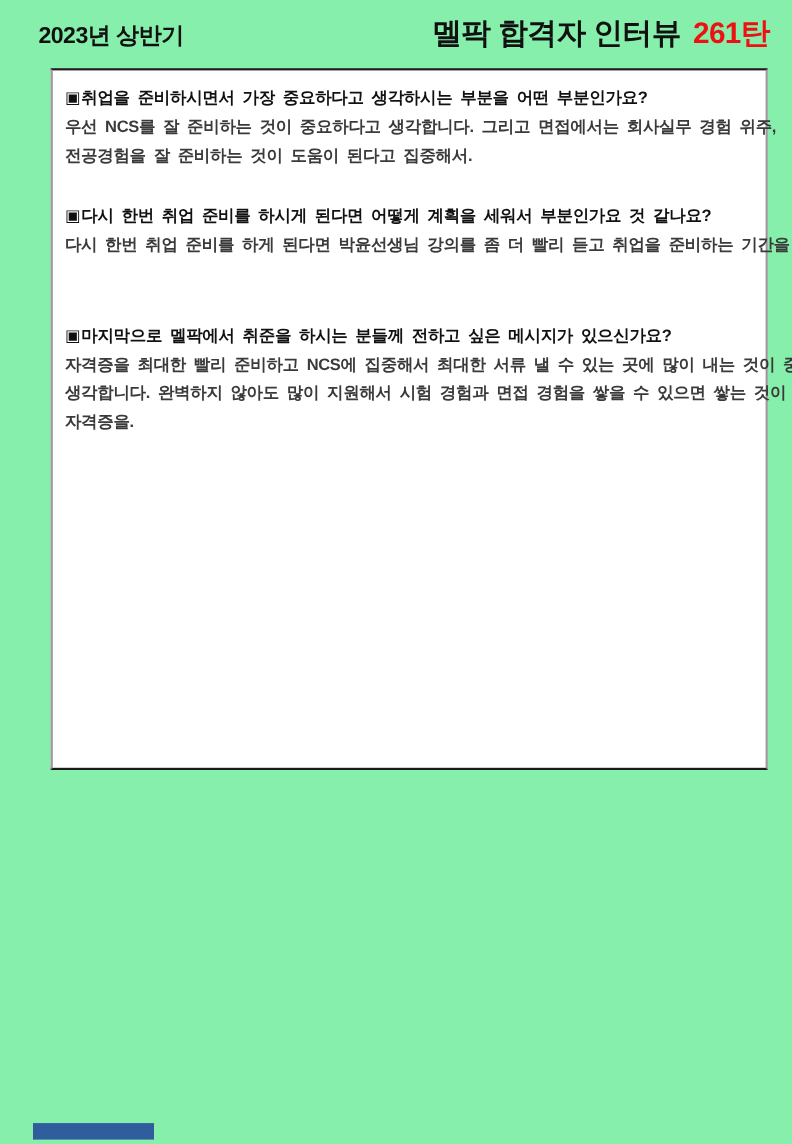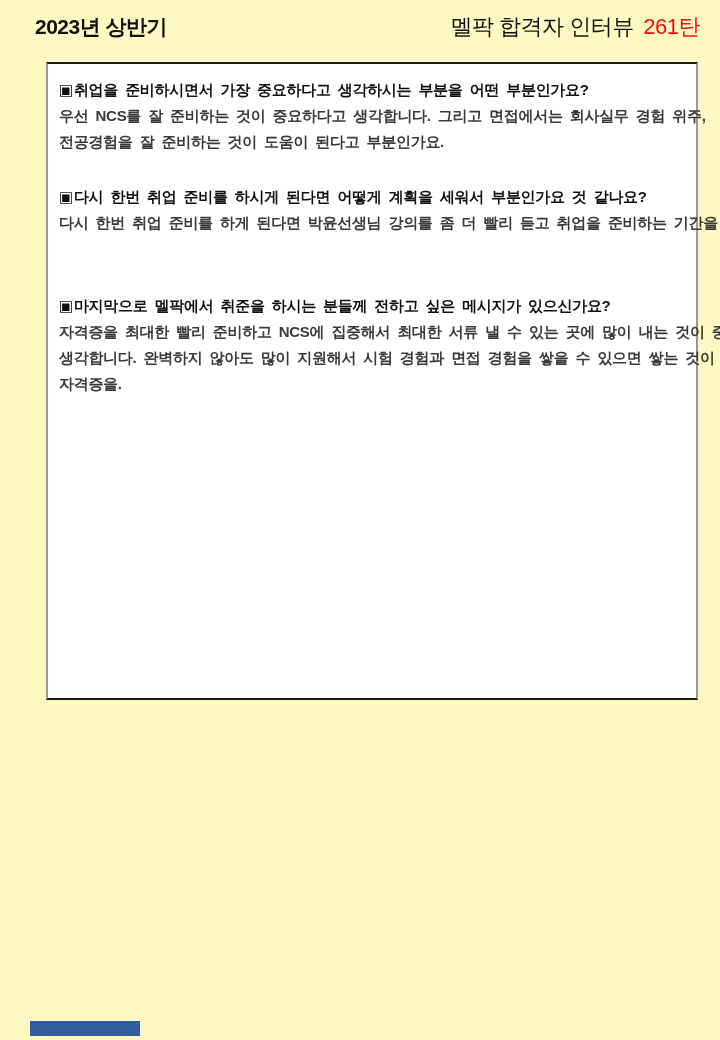--- a/index.html
+++ b/index.html
@@ -5,43 +5,43 @@
   html, body {
     margin: 0;
     padding: 0;
     background: #ffffff;
     font-family: "Liberation Sans", "DejaVu Sans", sans-serif;
   }
   .page {
     position: relative;
     width: 720px;
     height: 1040px;
-    background: #fef9c3;
+    background: #86efac;
     overflow: hidden;
   }
   
   .header {
     position: absolute;
     top: 12px;
     left: 35px;
     right: 20px;
     height: 30px;
     display: flex;
     justify-content: space-between;
     align-items: baseline;
   }
   .header-left {
     font-size: 21px;
     font-weight: bold;
     color: #111111;
     letter-spacing: -0.5px;
   }
   .header-right {
-    font-size: 22px;
-    font-weight: normal;
+    font-size: 27px;
+    font-weight: bold;
     color: #111111;
     letter-spacing: -0.5px;
     white-space: nowrap;
   }
   .header-right .issue-no {
     color: #ee1111;
     margin-left: 4px;
   }
   
   .qa-box {
@@ -107,21 +107,21 @@
     </div>
   </div>
 
   <div class="qa-box">
 
     <div class="qa-block">
       <div class="question-line">
         <span class="bullet">▣</span><span>취업을 준비하시면서 가장 중요하다고 생각하시는 부분을 어떤 부분인가요?</span>
       </div>
       <div class="answer-line">우선 NCS를 잘 준비하는 것이 중요하다고 생각합니다. 그리고 면접에서는 회사실무 경험 위주,</div>
-      <div class="answer-line">전공경험을 잘 준비하는 것이 도움이 된다고 부분인가요.</div>
+      <div class="answer-line">전공경험을 잘 준비하는 것이 도움이 된다고 집중해서.</div>
     </div>
 
     <div class="qa-block gap-small">
       <div class="question-line">
         <span class="bullet">▣</span><span>다시 한번 취업 준비를 하시게 된다면 어떻게 계획을 세워서 부분인가요 것 같나요?</span>
       </div>
       <div class="answer-line">다시 한번 취업 준비를 하게 된다면 박윤선생님 강의를 좀 더 빨리 듣고 취업을 준비하는 기간을 더</div>
     </div>
 
     <div class="qa-block gap-large">

